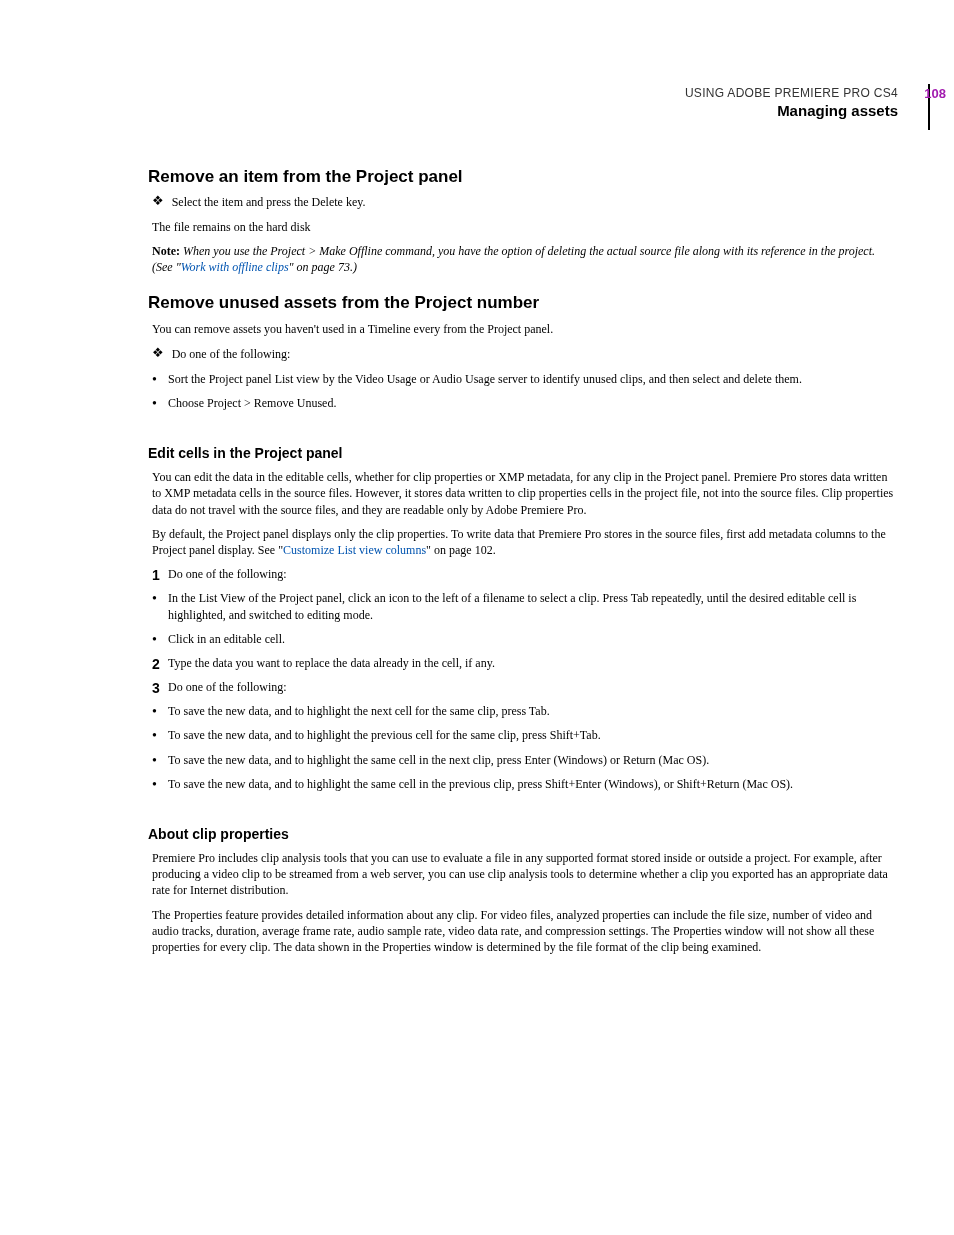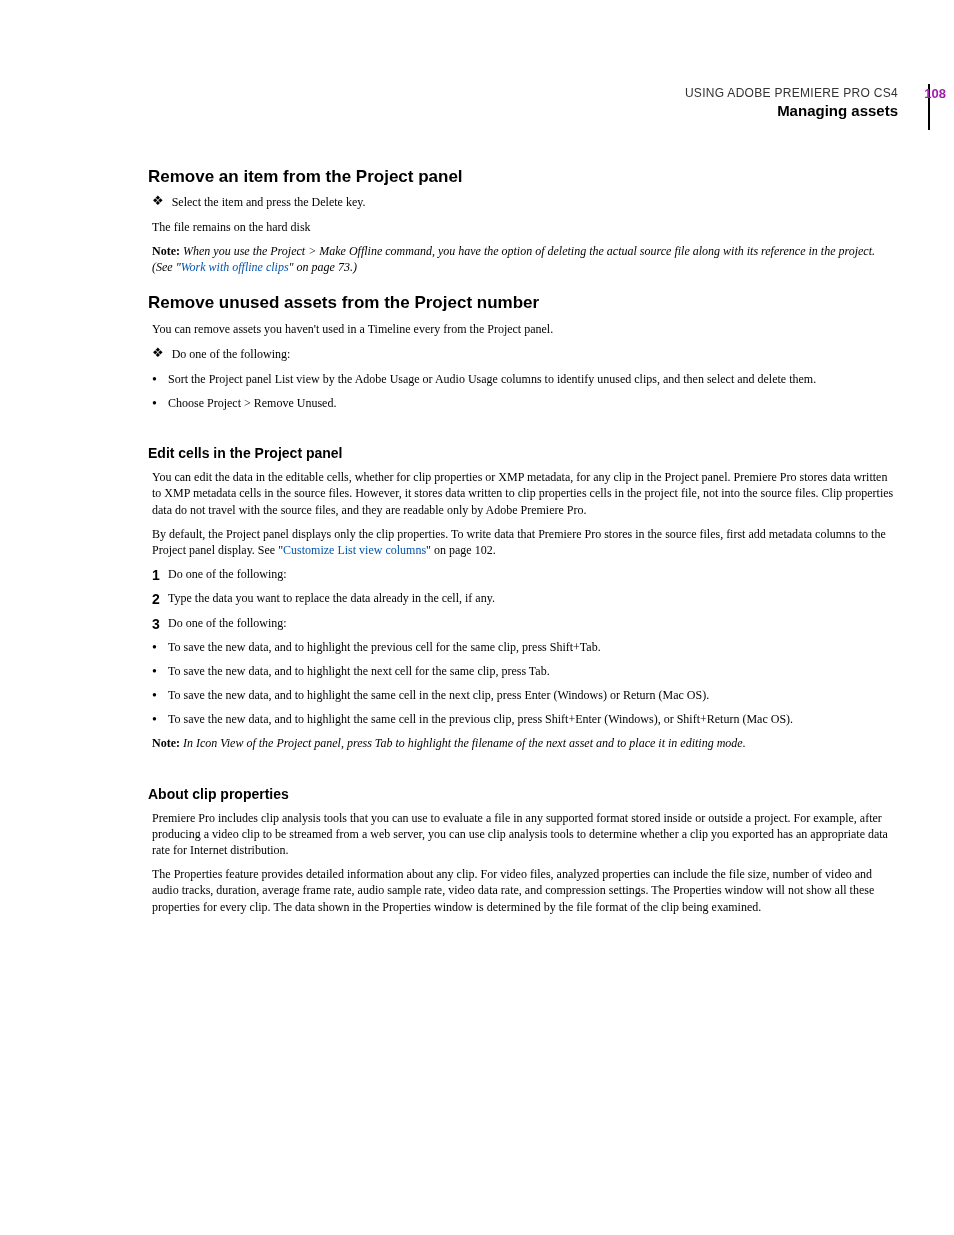--- a/index.html
+++ b/index.html
@@ -139,44 +139,45 @@
   <p class="body">
     <span class="note-label">Note: </span><span class="note-text"><span>When you use the Project &gt; Make Offline command, you have the option of deleting the actual source file along with its reference in the project. (See "</span><a class="xref" href="#">Work with offline clips</a><span>" on page 73.)</span></span>
   </p>
 
   <h3 class="subhead">Remove unused assets from the Project number</h3>
   <p class="body">You can remove assets you haven't used in a Timeline every from the Project panel.</p>
   <ul class="diamond">
     <li>Do one of the following:</li>
   </ul>
   <ul class="dot">
-    <li>Sort the Project panel List view by the Adobe Usage or Audio Usage columns to identify unused clips, and then select and delete them.</li>
+    <li>Sort the Project panel List view by the Video Usage or Audio Usage server to identify unused clips, and then select and delete them.</li>
     <li>Choose Project &gt; Remove Unused.</li>
   </ul>
 
   <h2 class="mainhead">Edit cells in the Project panel</h2>
   <p class="body">You can edit the data in the editable cells, whether for clip properties or XMP metadata, for any clip in the Project panel. Premiere Pro stores data written to XMP metadata cells in the source files. However, it stores data written to clip properties cells in the project file, not into the source files. Clip properties data do not travel with the source files, and they are readable only by Adobe Premiere Pro.</p>
   <p class="body">
     <span>By default, the Project panel displays only the clip properties. To write data that Premiere Pro stores in the source files, first add metadata columns to the Project panel display. See "</span><a class="xref-nrm" href="#">Customize List view columns</a><span>" on page 102.</span>
   </p>
 
   <ol class="num">
     <li>Do one of the following:</li>
   </ol>
+  <ul class="dot nested">
+    <li>In the List View of the Project panel, click an icon to the left of a filename to select a clip. Press Tab repeatedly, until the desired editable cell is highlighted, and switched to editing mode.</li>
+    <li>Click in an editable cell.</li>
+  </ul>
   <ol class="num" start="2" style="counter-reset: step 1;">
     <li>Type the data you want to replace the data already in the cell, if any.</li>
     <li>Do one of the following:</li>
   </ol>
   <ul class="dot nested">
+    <li>To save the new data, and to highlight the next cell for the same clip, press Tab.</li>
     <li>To save the new data, and to highlight the previous cell for the same clip, press Shift+Tab.</li>
-    <li>To save the new data, and to highlight the next cell for the same clip, press Tab.</li>
     <li>To save the new data, and to highlight the same cell in the next clip, press Enter (Windows) or Return (Mac OS).</li>
     <li>To save the new data, and to highlight the same cell in the previous clip, press Shift+Enter (Windows), or Shift+Return (Mac OS).</li>
   </ul>
-  <p class="body">
-    <span class="note-label">Note: </span><span class="note-text">In Icon View of the Project panel, press Tab to highlight the filename of the next asset and to place it in editing mode.</span>
-  </p>
 
   <h2 class="mainhead">About clip properties</h2>
   <p class="body">Premiere Pro includes clip analysis tools that you can use to evaluate a file in any supported format stored inside or outside a project. For example, after producing a video clip to be streamed from a web server, you can use clip analysis tools to determine whether a clip you exported has an appropriate data rate for Internet distribution.</p>
   <p class="body">The Properties feature provides detailed information about any clip. For video files, analyzed properties can include the file size, number of video and audio tracks, duration, average frame rate, audio sample rate, video data rate, and compression settings. The Properties window will not show all these properties for every clip. The data shown in the Properties window is determined by the file format of the clip being examined.</p>
 
 </div>
 
 </body></html>

